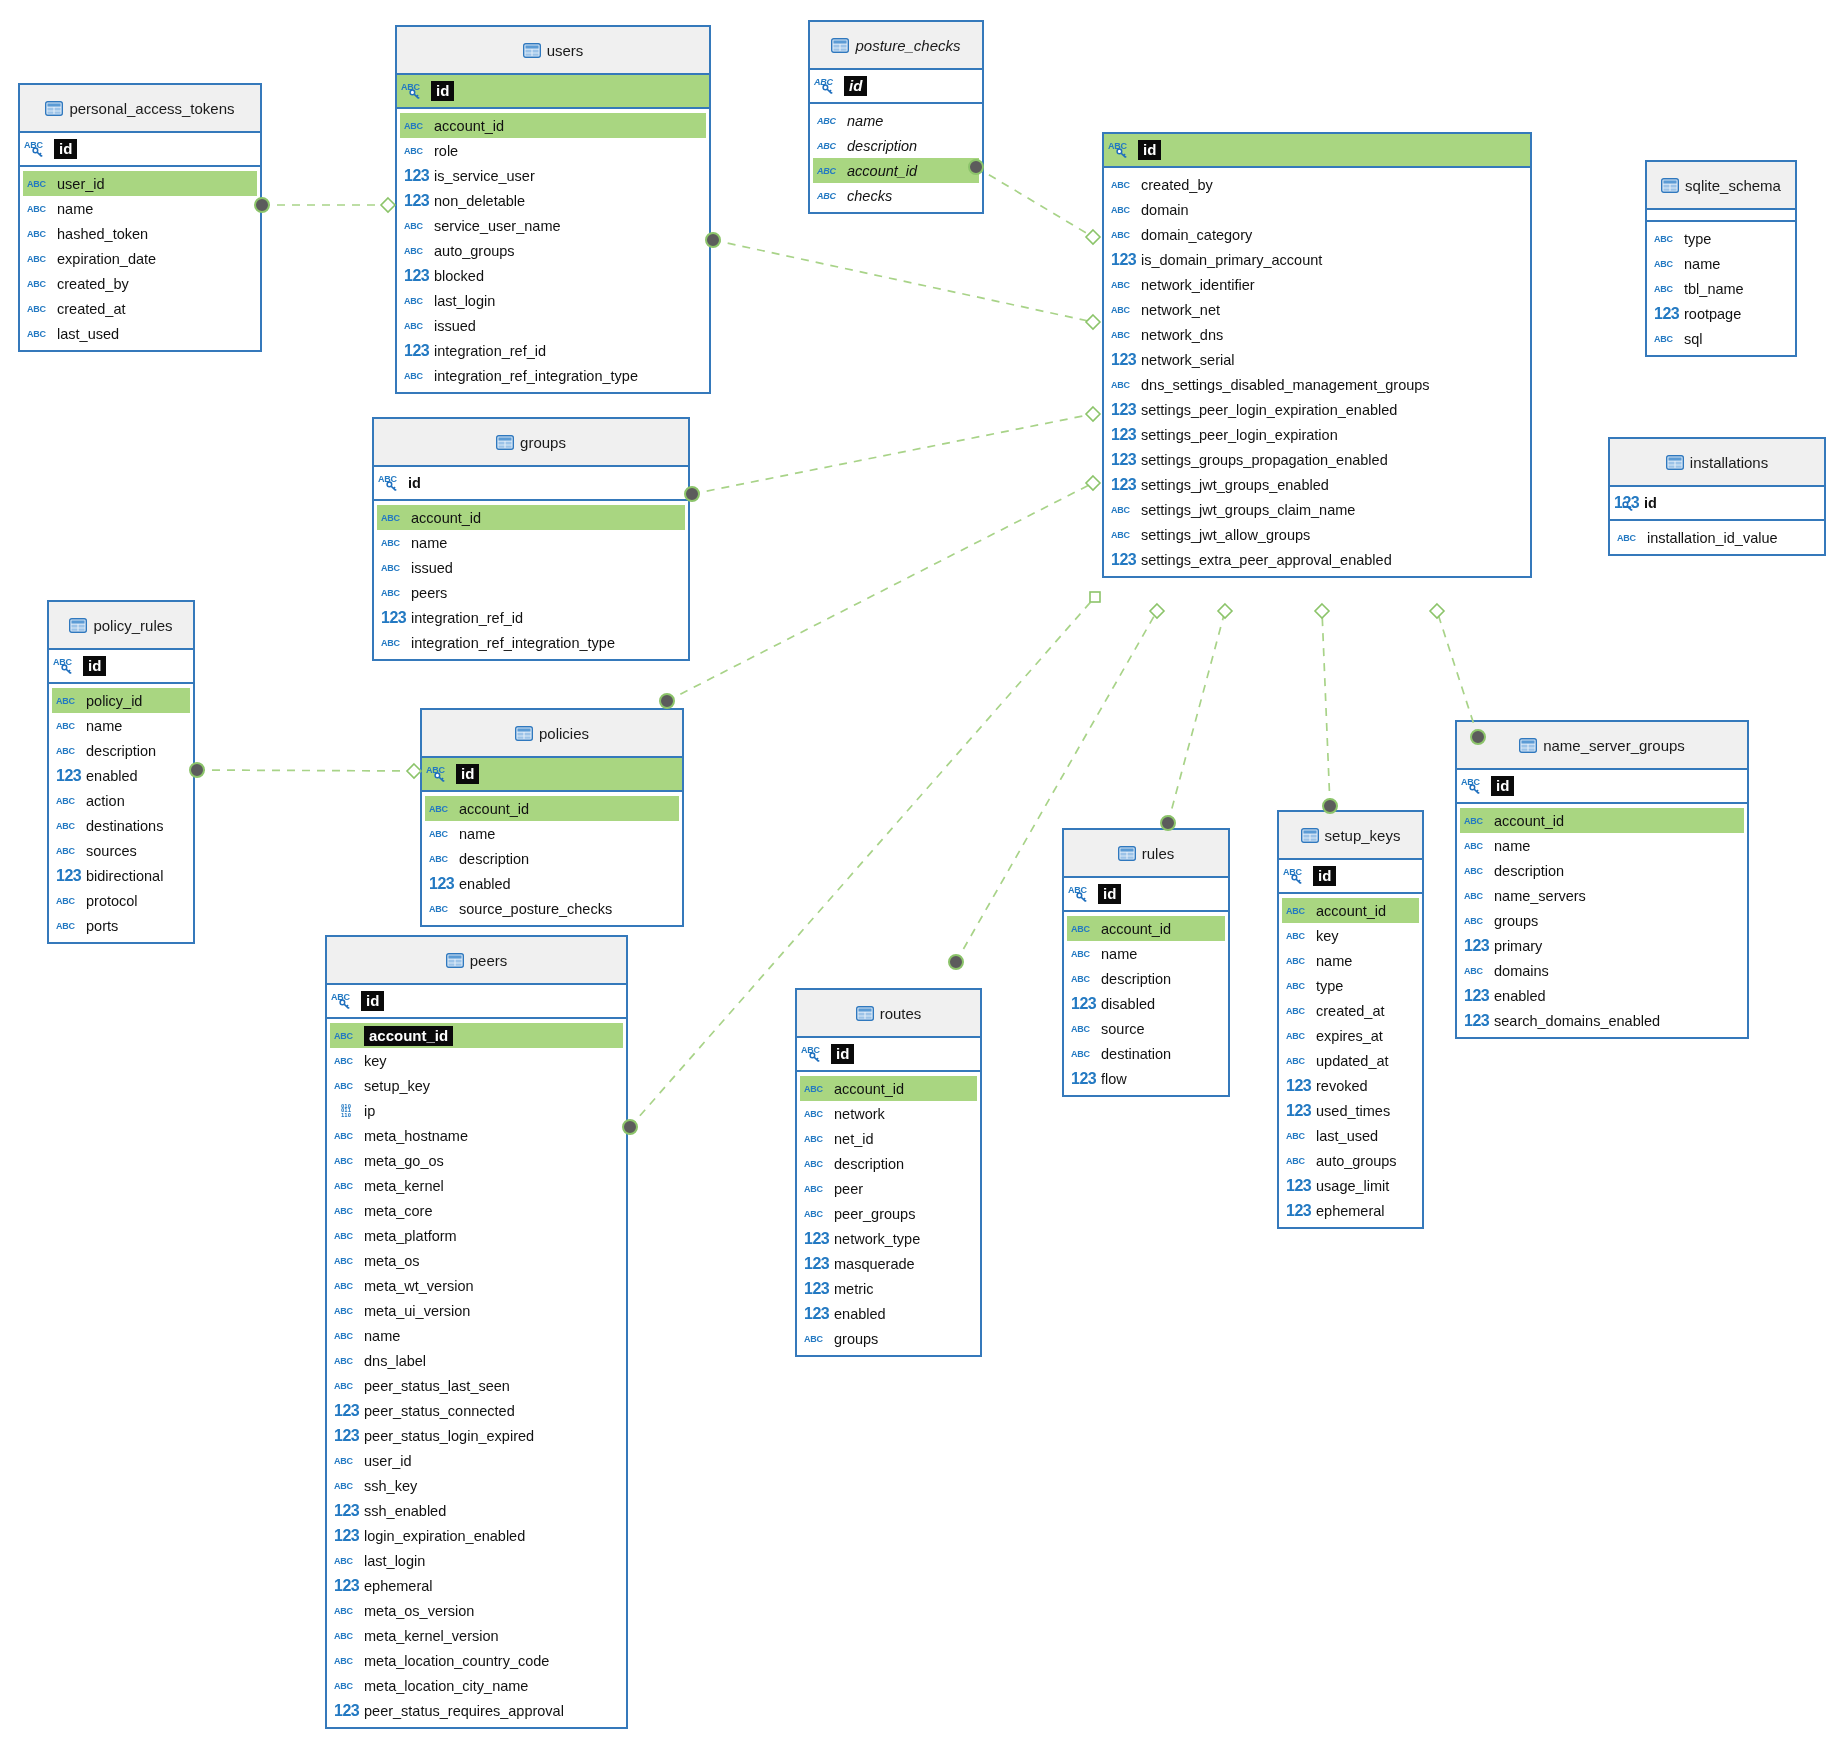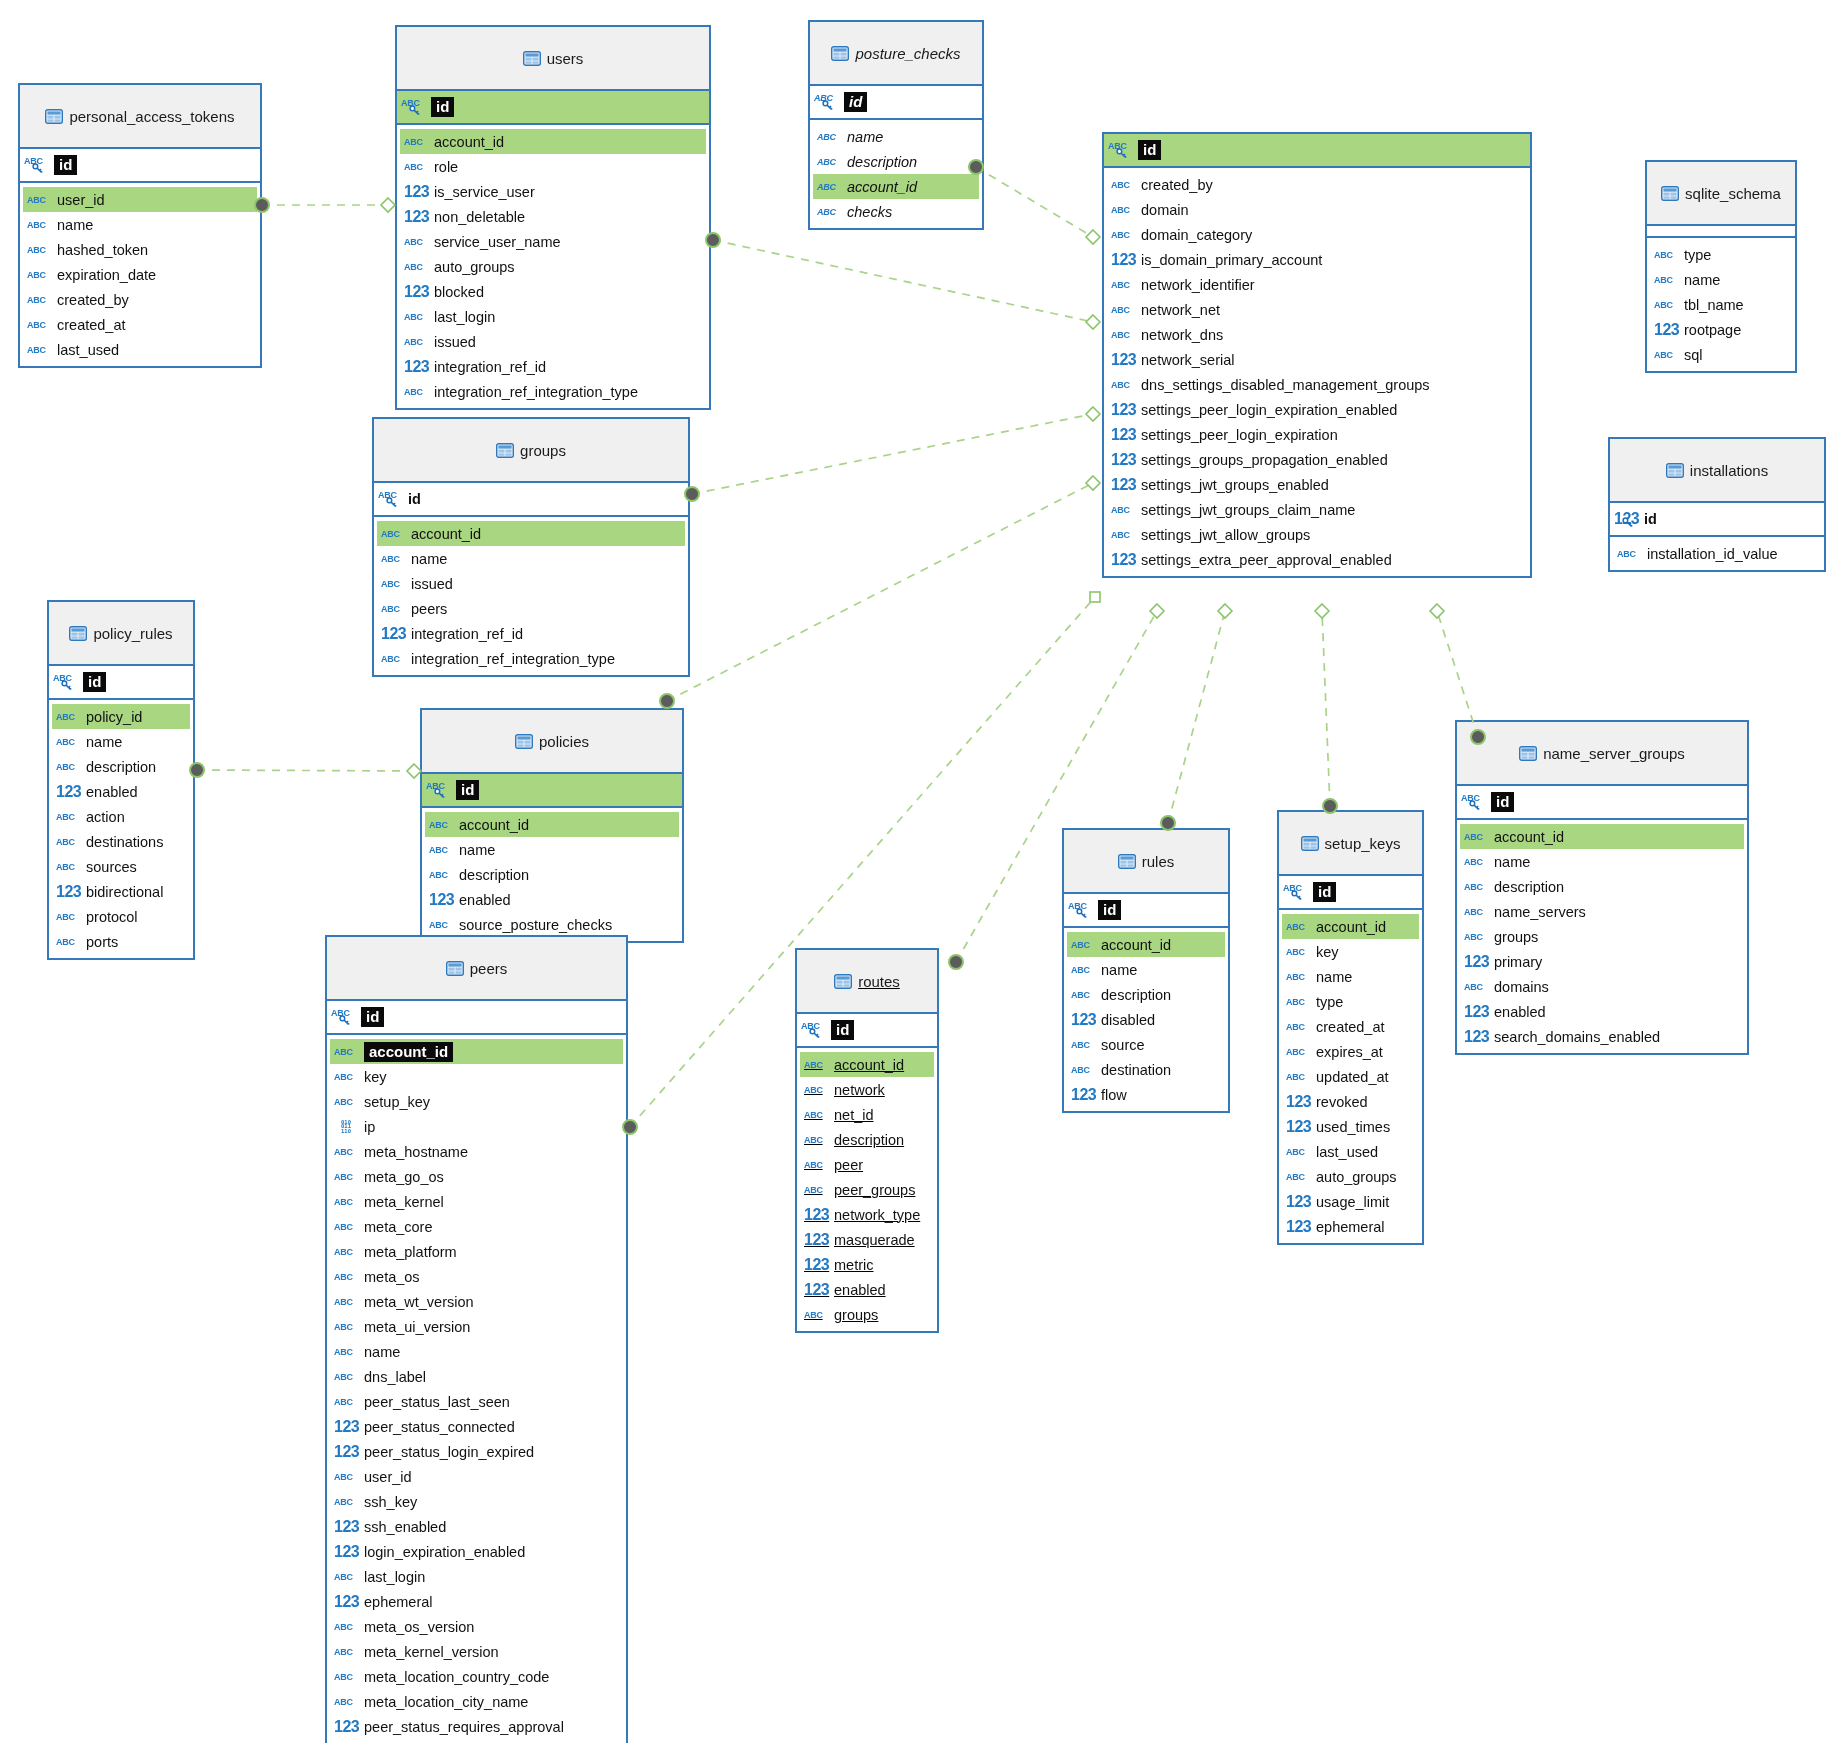--- a/index.html
+++ b/index.html
@@ -1,20 +1,20 @@
 <!DOCTYPE html>
 <html><head>
 <meta charset="utf-8">
 <style>
   html,body{margin:0;padding:0;background:#ffffff;}
   body{font-family:"Liberation Sans","DejaVu Sans",sans-serif;}
   #canvas{position:relative;width:1830px;height:1743px;background:#ffffff;overflow:hidden;}
 
   .erd-table{position:absolute;background:#ffffff;border:2px solid #3579bb;box-sizing:border-box;z-index:1;}
-  .t-header{background:#f0f0f0;border-bottom:2px solid #3579bb;height:30px;display:flex;align-items:center;justify-content:center;gap:6px;padding:16px 8px;}
+  .t-header{background:#f0f0f0;border-bottom:2px solid #3579bb;height:30px;display:flex;align-items:center;justify-content:center;gap:6px;padding:8px 8px;}
   .t-title{font-size:15px;color:#1a1a1a;white-space:nowrap;}
   .t-pk{border-bottom:2px solid #3579bb;min-height:34px;display:flex;align-items:center;padding:2px 4px;box-sizing:border-box;}
   .t-pk.empty{min-height:12px;}
   .t-pk.hl{background:#a9d681;}
   .t-cols{padding:4px 0;}
   .row{height:25px;display:flex;align-items:center;padding:0 4px;margin:0 3px;box-sizing:border-box;}
   .row.hl{background:#a9d681;}
   .lbl{font-size:14.5px;color:#111;white-space:nowrap;margin-left:6px;}
   .lbl.chip, .pk-chip{background:#0a0a0a;color:#ffffff;font-weight:700;padding:1px 5px 2px 5px;margin-left:6px;font-size:15px;}
   .pk-plain{font-weight:700;font-size:14.5px;color:#111;margin-left:6px;white-space:nowrap;}
@@ -633,21 +633,21 @@
         <div class="row">
           <span class="ic ic-abc">ABC</span>
           <span class="lbl">meta_location_city_name</span>
         </div>
         <div class="row">
           <span class="ic ic-123">123</span>
           <span class="lbl">peer_status_requires_approval</span>
         </div>
       </div>
     </div>
-    <div class="erd-table" style="left: 795px; top: 948px; width: 144px; text-decoration: underline;">
+    <div class="erd-table" style="left: 795px; top: 988px; width: 187px;">
       <div class="t-header">
         <svg width="18" height="15" viewBox="0 0 18 15" class="tbl-icon">
           <rect x="0.7" y="0.7" width="16.6" height="13.6" rx="2" fill="#e8f1fa" stroke="#2f78be" stroke-width="1.4"></rect>
           <rect x="2.4" y="2.4" width="13.2" height="3.2" fill="#5b9bd5"></rect>
           <rect x="2.4" y="6.6" width="6.1" height="3" fill="#9cc3e8"></rect>
           <rect x="9.5" y="6.6" width="6.1" height="3" fill="#9cc3e8"></rect>
           <rect x="2.4" y="10.4" width="6.1" height="2.4" fill="#9cc3e8"></rect>
           <rect x="9.5" y="10.4" width="6.1" height="2.4" fill="#9cc3e8"></rect>
         </svg>
         <span class="t-title">routes</span>

